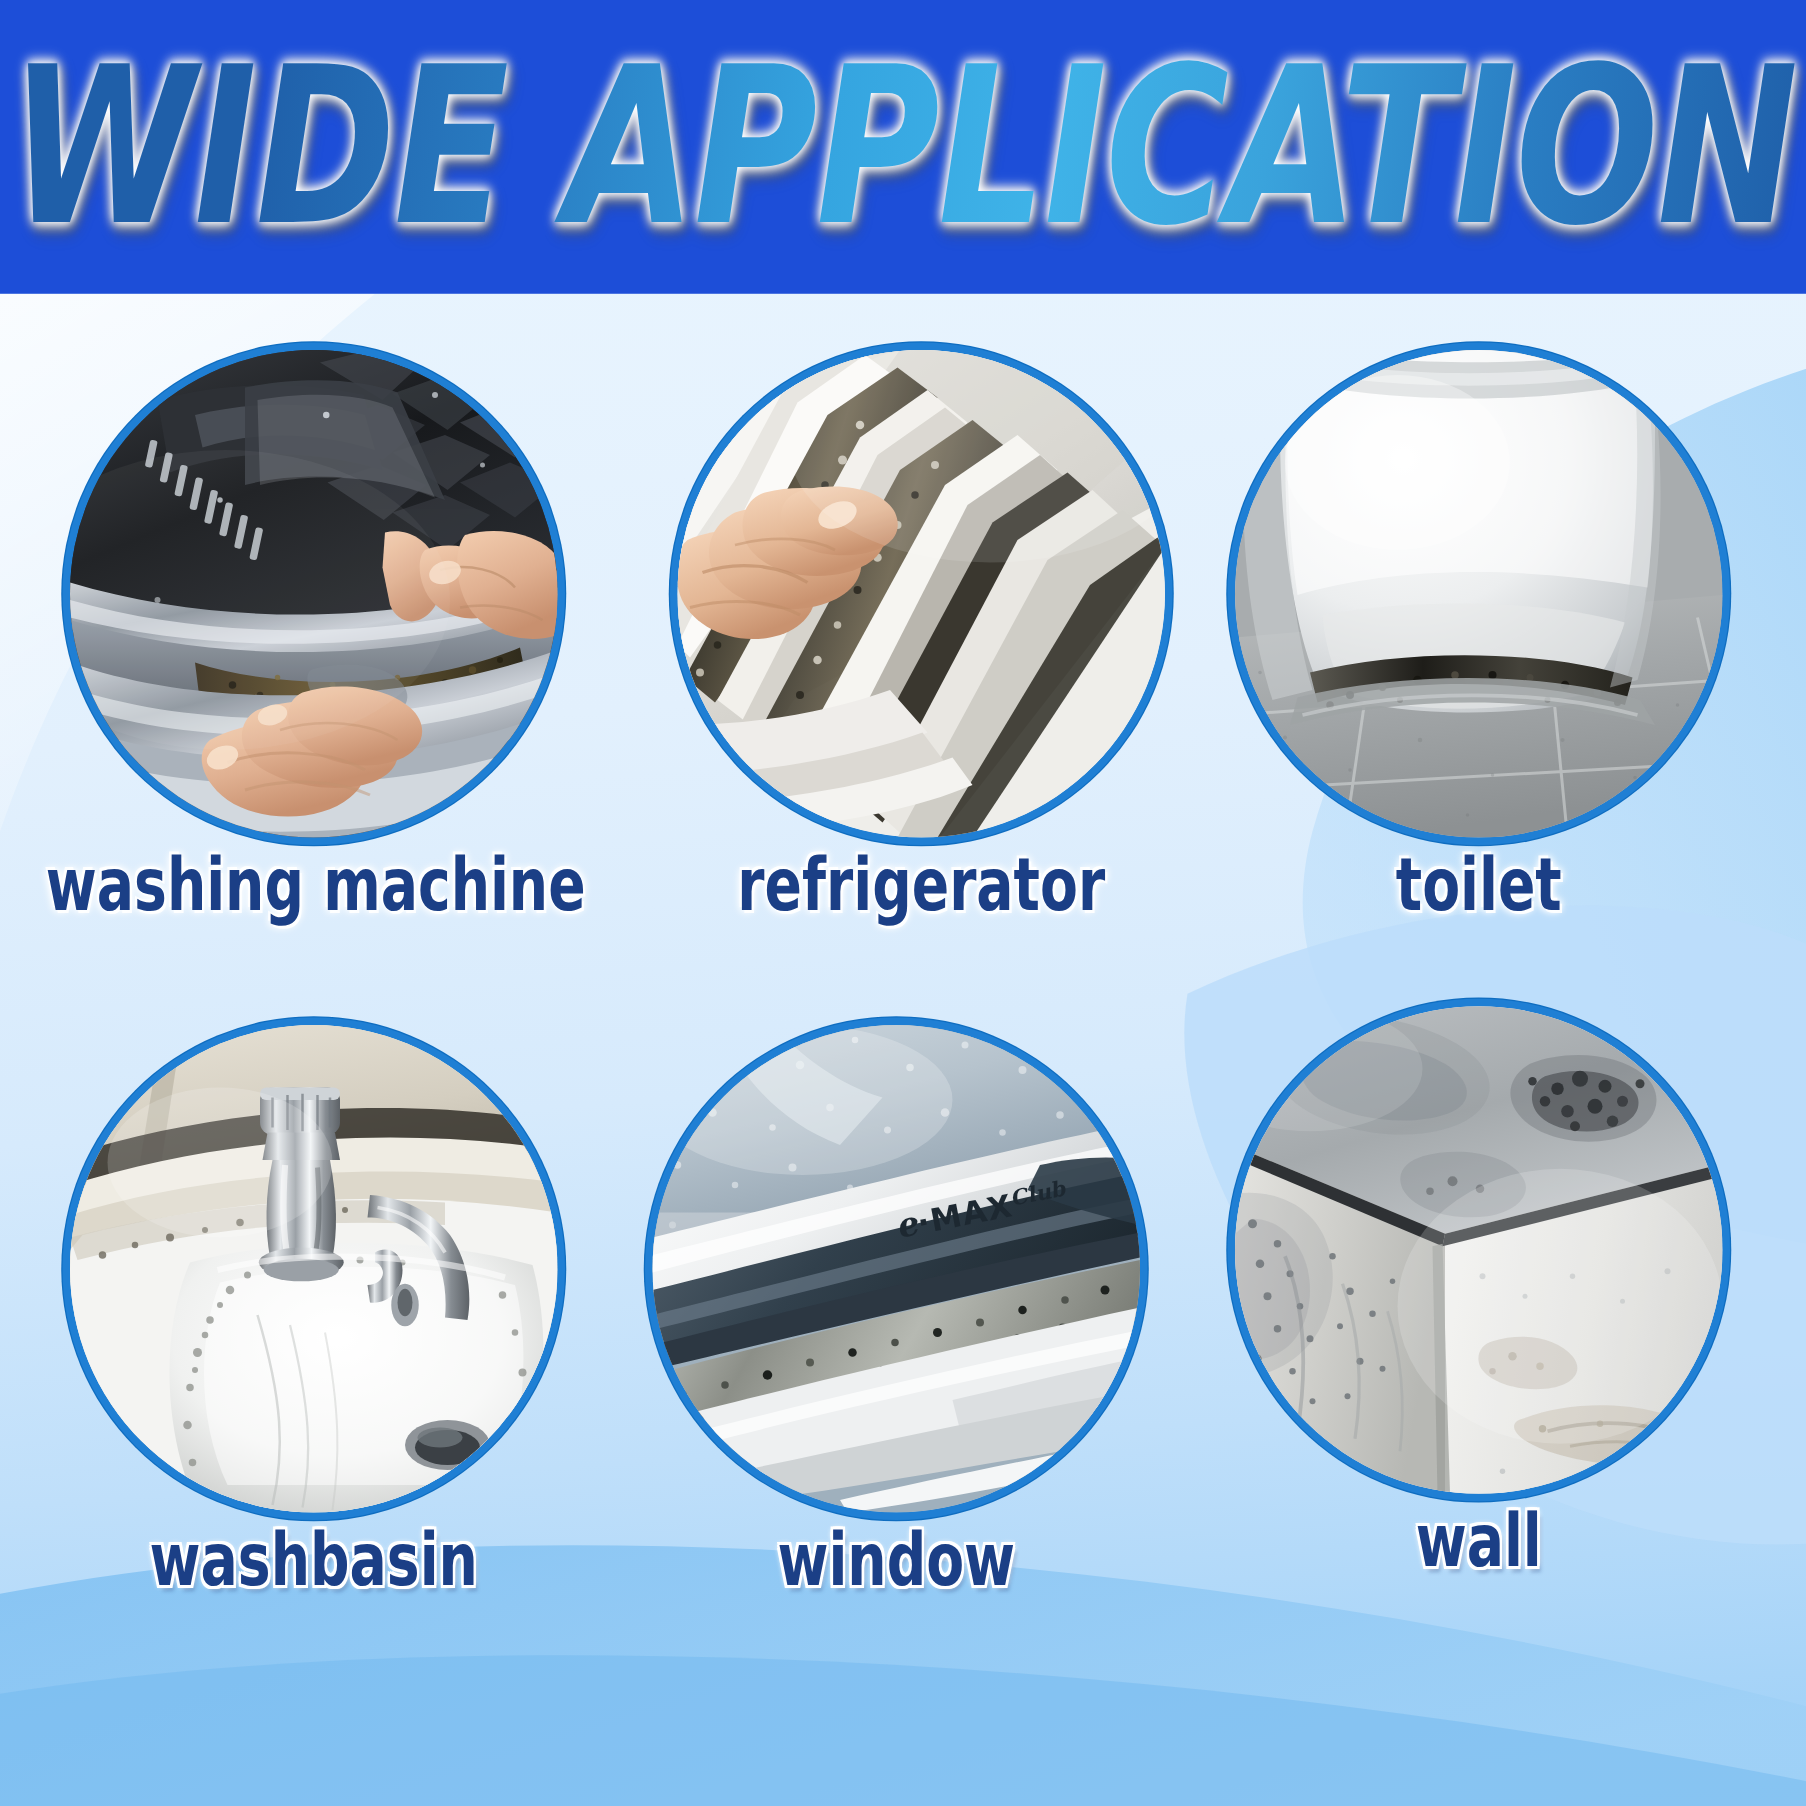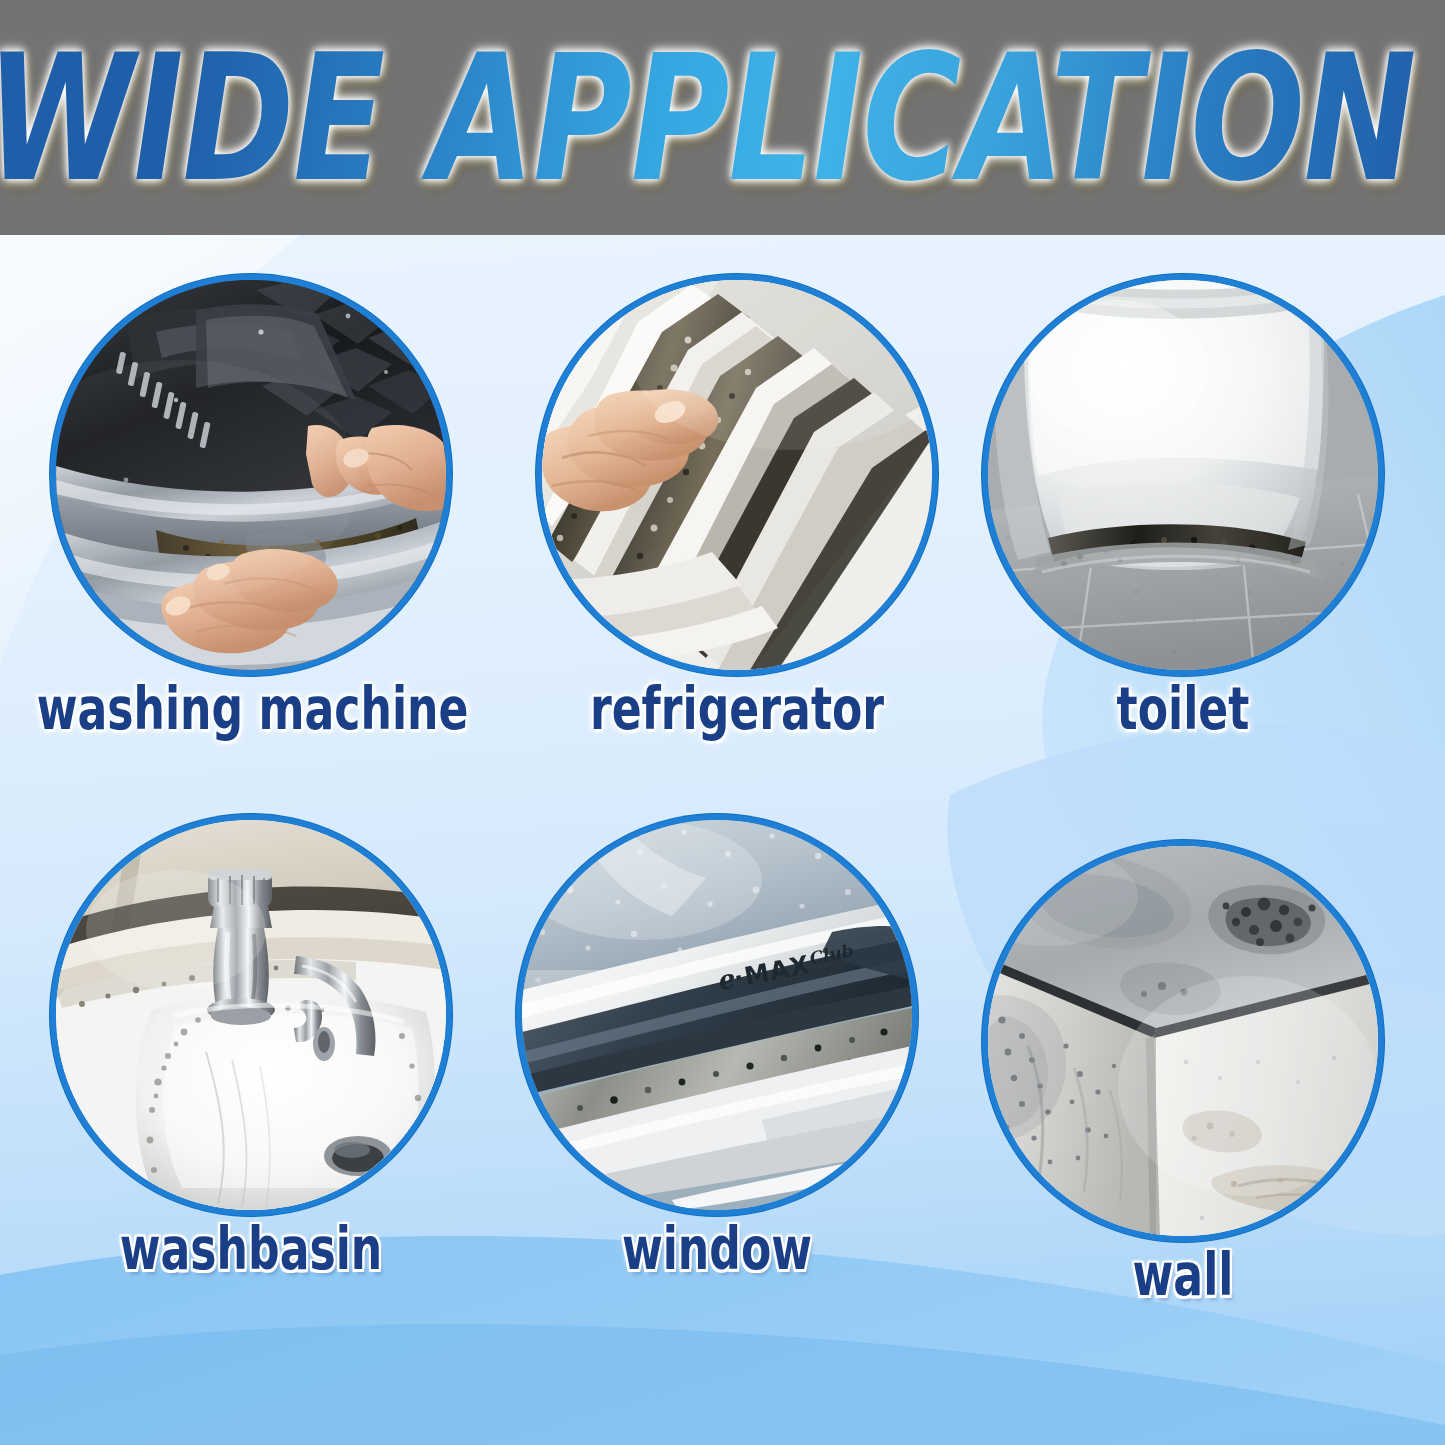--- a/index.html
+++ b/index.html
@@ -16,22 +16,22 @@
   
   .bg-base{
     position:absolute;left:0;top:235px;width:1445px;height:1210px;
     background:linear-gradient(176deg,#e8f4fe 0%, #e2f0fd 28%, #d6eafc 52%, #bfdffa 74%, #9ccff7 100%);
   }
   .bg-swoosh{position:absolute;left:0;top:235px;width:1445px;height:1210px;}
 
   
   .banner{
     position:absolute;left:0;top:0;width:1445px;height:235px;
-    background:#737373;
-    display:flex;align-items:center;justify-content:flex-start;
+    background:#1d4ed8;
+    display:flex;align-items:center;justify-content:center;
   }
   .banner-title{
     font-family:"DejaVu Sans", sans-serif;
     font-weight:bold;
     font-size:132px;
     line-height:1;
     letter-spacing:-1px;
     font-style:italic;
     transform:scaleY(1.32) scaleX(1.02);
     transform-origin:center center;
@@ -48,21 +48,21 @@
   
   .grid{
     position:absolute;left:0;top:235px;width:1445px;height:1210px;
   }
   .cell{position:absolute;width:466px;height:560px;}
   .cell.c0{left:18px;top:35px;text-decoration:underline;}
   .cell.c1{left:504px;top:35px;}
   .cell.c2{left:950px;top:35px;}
   .cell.c3{left:18px;top:575px;}
   .cell.c4{left:484px;top:575px;}
-  .cell.c5{left:950px;top:601px;}
+  .cell.c5{left:950px;top:560px;}
 
   .photo-wrap{
     position:absolute;left:50%;top:10px;transform:translateX(-50%);
     width:390px;height:390px;border-radius:50%;
     overflow:hidden;
     box-shadow:0 0 0 6px #1f7fd4, 0 0 0 7px #0f6dc0;
   }
   .photo-wrap svg{display:block;width:390px;height:390px;}
 
   .caption{

